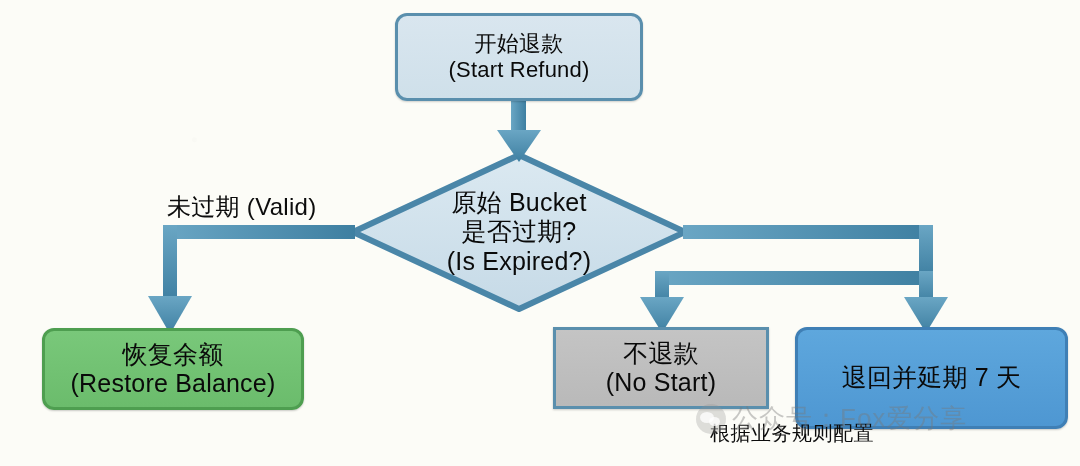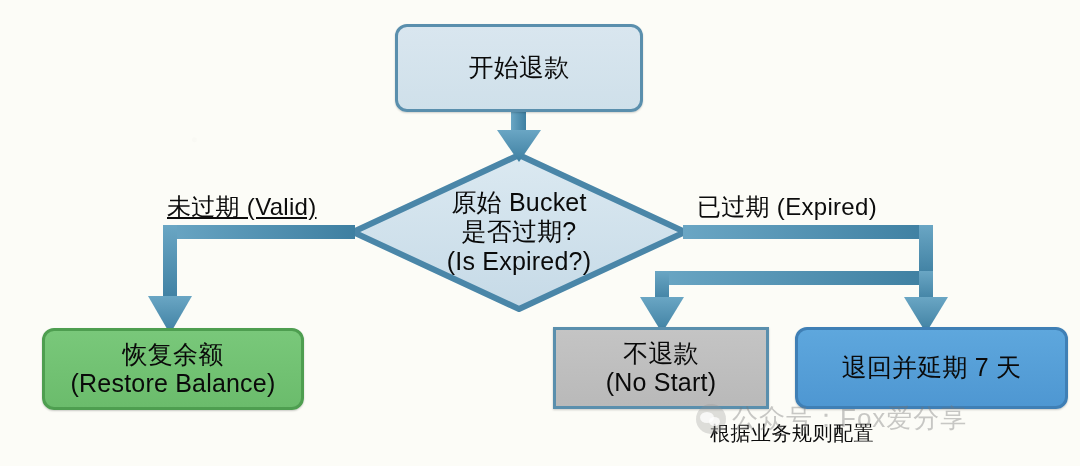--- a/index.html
+++ b/index.html
@@ -43,27 +43,27 @@
     line-height: 1.18;
     letter-spacing: 0.2px;
   }
   .node .l1 { display: block; }
   .node .l2 { display: block; }
   .node .l3 { display: block; }
 
   
   #node-start {
     left: 395px;
-    top: 24px;
+    top: 13px;
     width: 248px;
     height: 88px;
     border-radius: 12px;
     background: linear-gradient(180deg, #d9e6ef 0%, #cfe0ea 100%);
     border: 3px solid #5a8fad;
-    font-size: 25px;
+    font-size: 22px;
     box-shadow: 0 1px 2px rgba(0,0,0,0.18);
   }
 
   
   #node-decision-label {
     left: 353px;
     top: 168px;
     width: 332px;
     height: 128px;
     font-size: 25px;
@@ -94,37 +94,37 @@
     border: 3px solid #5a8fad;
     font-size: 25px;
     box-shadow: 0 1px 2px rgba(0,0,0,0.2);
   }
 
   
   #node-extension {
     left: 795px;
     top: 327px;
     width: 273px;
-    height: 82px;
+    height: 102px;
     border-radius: 12px;
     background: linear-gradient(180deg, #5ea7dd 0%, #4e97d2 100%);
     border: 3px solid #3f7fb5;
     font-size: 25px;
     box-shadow: 0 1px 2px rgba(0,0,0,0.2);
   }
 
   
   .edge-label {
     position: absolute;
     color: #0c0c0c;
     font-size: 24px;
     white-space: nowrap;
     letter-spacing: 0.3px;
   }
-  #edge-label-valid { left: 167px; top: 191px; text-decoration: underline; }
+  #edge-label-valid { left: 167px; top: 191px; }
   #edge-label-expired { left: 697px; top: 191px; }
 
   
   #caption-business-rule {
     position: absolute;
     left: 695px;
     top: 420px;
     font-size: 20px;
     color: #0c0c0c;
     white-space: nowrap;
@@ -220,20 +220,21 @@
     </g>
 
     <g>
       <rect x="919" y="271" width="14" height="32" fill="url(#gradArrow)"></rect>
       <polygon points="904,297 948,297 926,333" fill="url(#gradArrow)"></polygon>
     </g>
   </svg>
 
   <div class="node" id="node-start">
     <span class="l1">开始退款</span>
+    <span class="l2">(Start Refund)</span>
   </div>
 
   <div class="node" id="node-restore">
     <span class="l1">恢复余额</span>
     <span class="l2">(Restore Balance)</span>
   </div>
 
   <div class="node" id="node-decision-label">
     <span class="l1">原始 Bucket</span>
     <span class="l2">是否过期?</span>
@@ -243,21 +244,20 @@
   <div class="node" id="node-norefund">
     <span class="l1">不退款</span>
     <span class="l2">(No Start)</span>
   </div>
 
   <div class="node" id="node-extension">
     <span class="l1">退回并延期 7 天</span>
   </div>
 
   <div class="edge-label" id="edge-label-valid">未过期 (Valid)</div>
-  <div class="edge-label" id="edge-label-expired">已过期 (Expired)</div>
 
   <div id="caption-business-rule">根据业务规则配置</div>
 
   <div id="watermark">
     <span id="watermark-logo"></span>
     <span>公众号：Fox爱分享</span>
   </div>
 
 </div>
 

